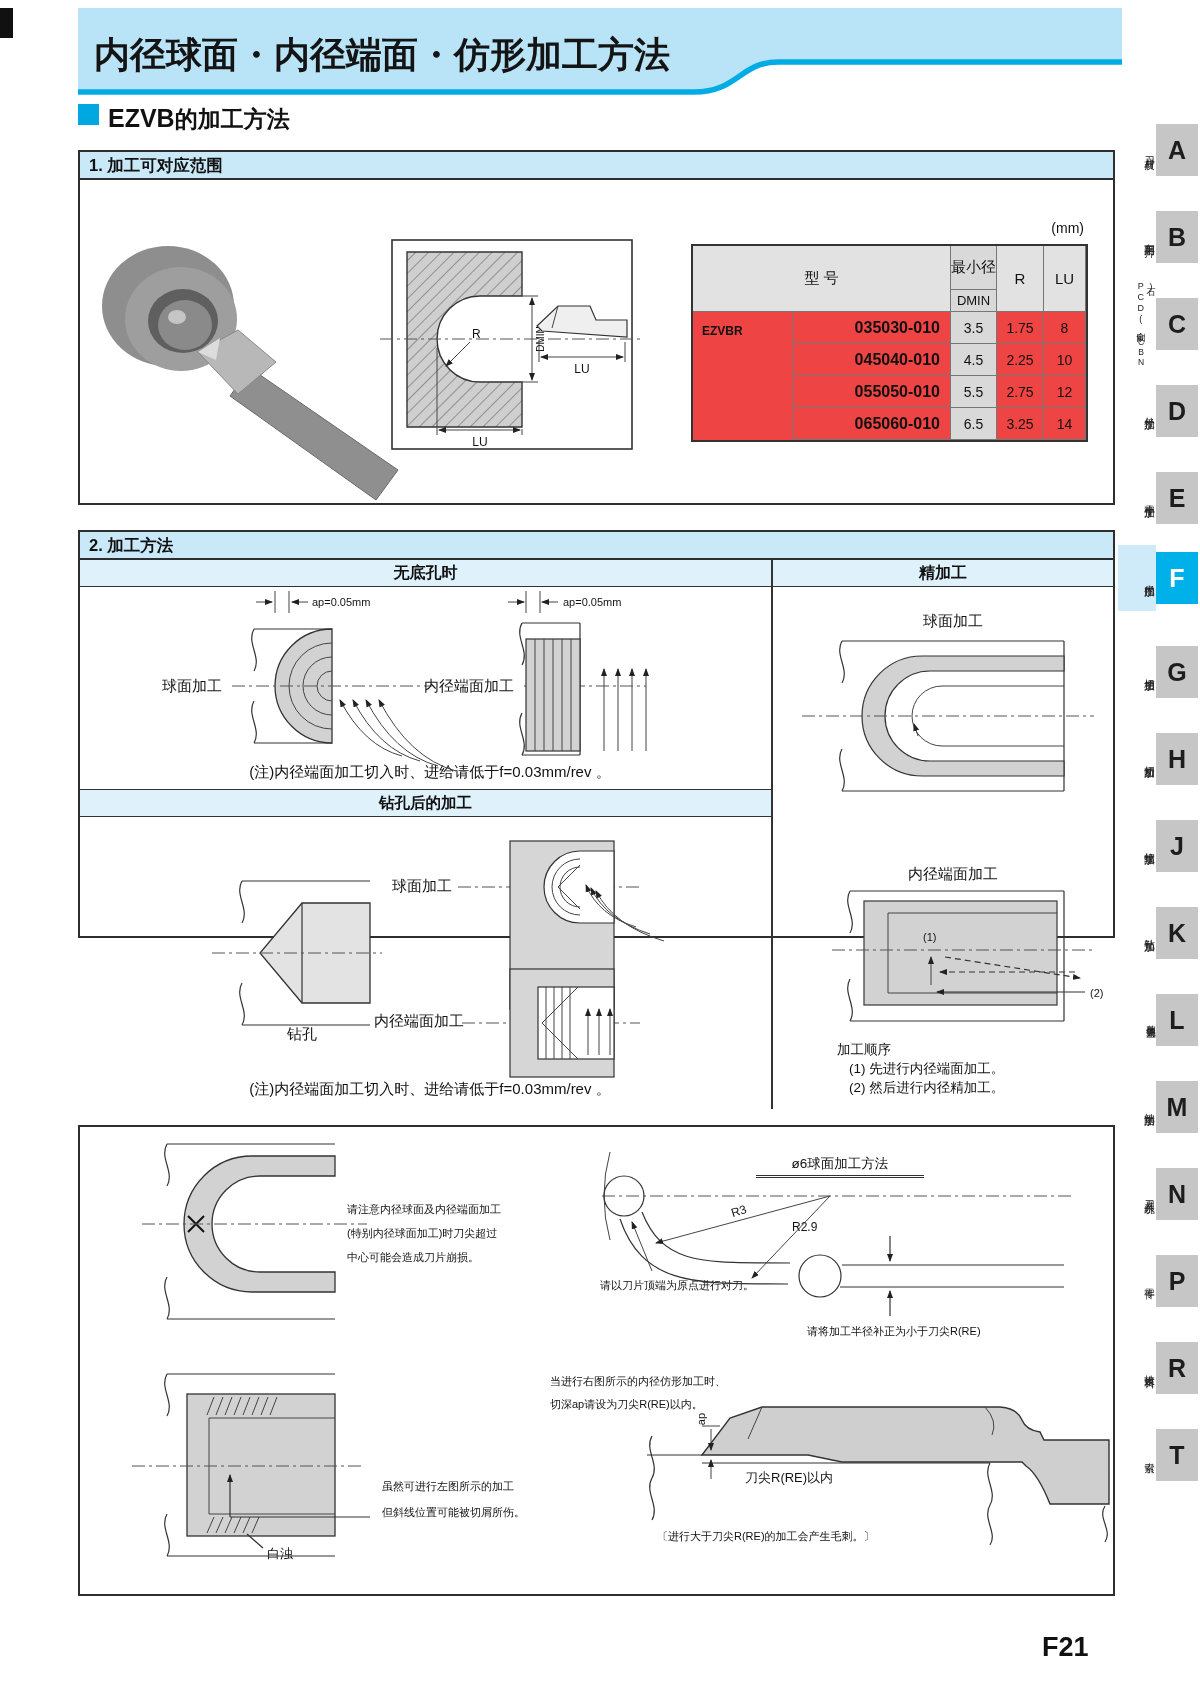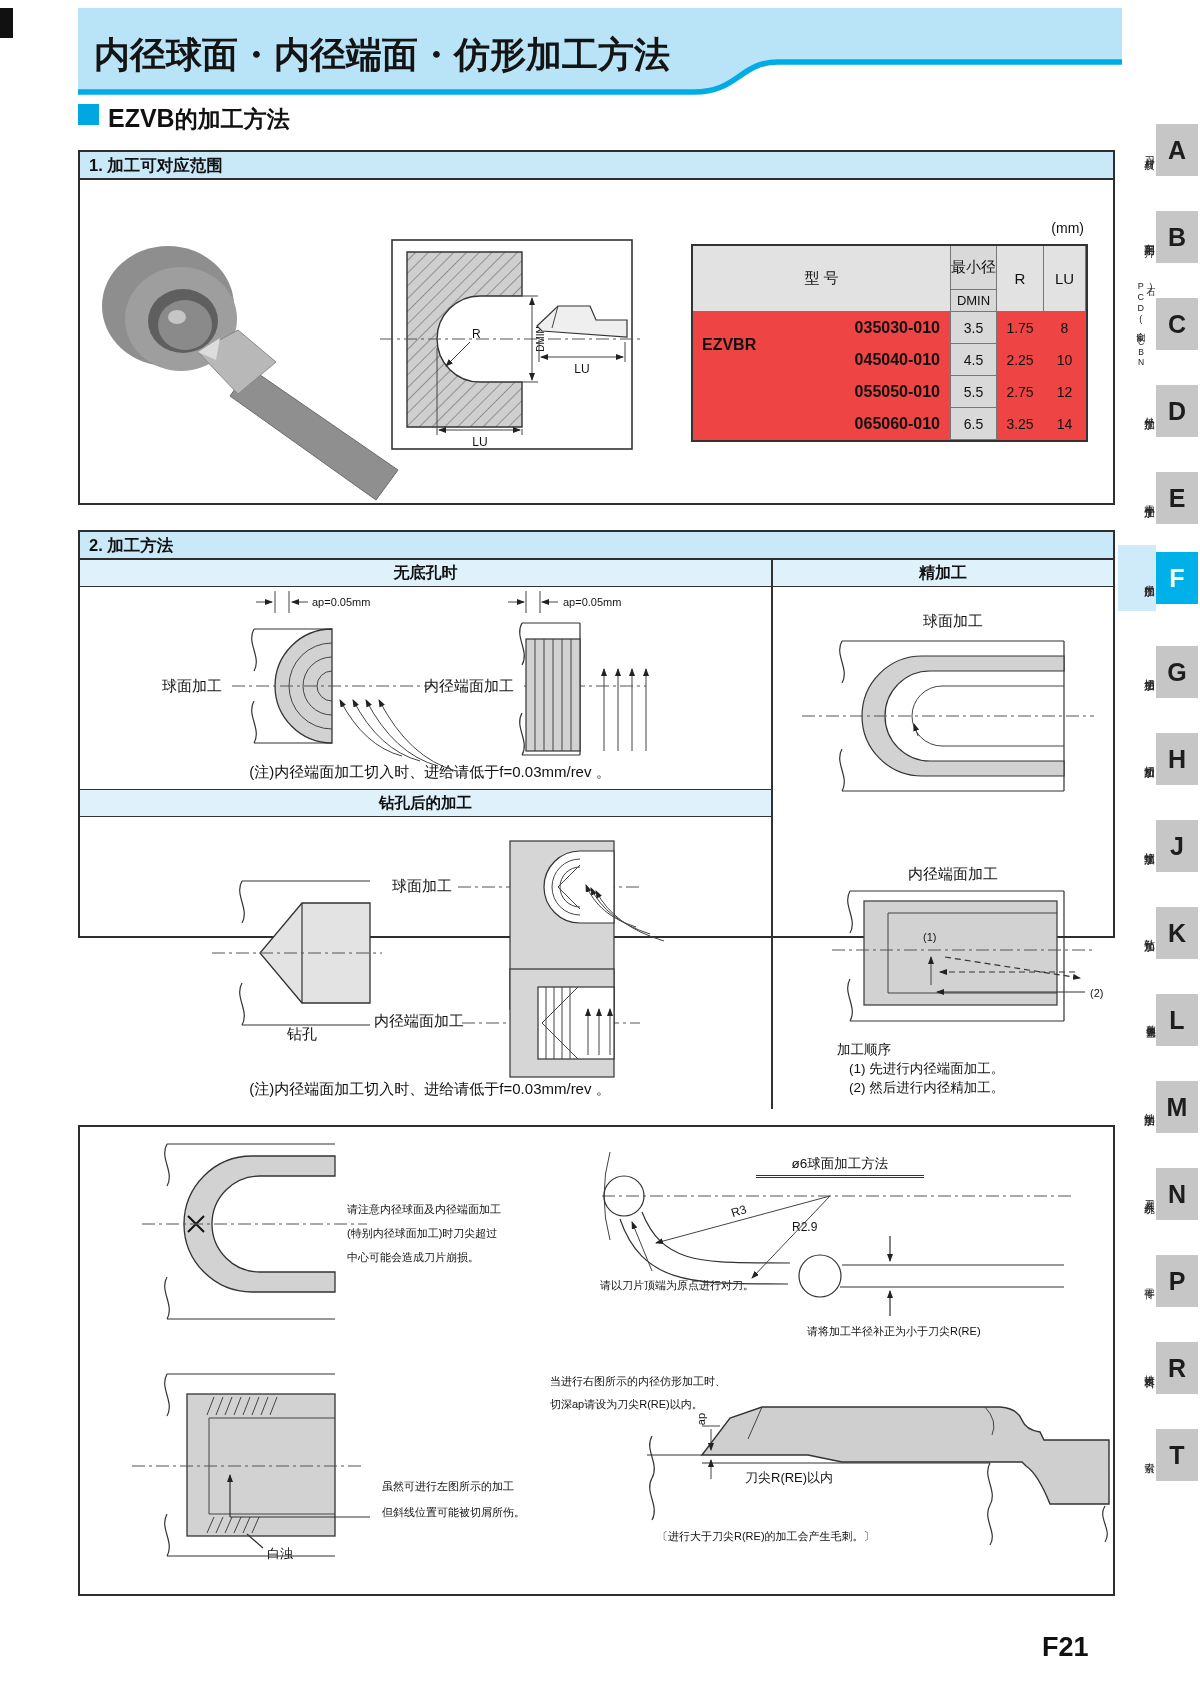--- a/index.html
+++ b/index.html
@@ -26,21 +26,21 @@
   .dash{stroke:#333;stroke-width:1.2;fill:none;stroke-dasharray:6 4}
   
   #t1{position:absolute;left:611px;top:64px;display:grid;
       grid-template-columns:101px 157px 46px 47px 42px;
       grid-template-rows:44px 22px 32px 32px 32px 32px;
       border:2px solid #333;background:#ef4444;font-size:14px;}
   #t1 .c{border-right:1px solid #777;border-bottom:1px solid #777;display:flex;align-items:center;justify-content:center;box-sizing:border-box;}
   #t1 .hd{background:#e2e2e2;font-size:15px;}
   #t1 .gy{background:#d9d9d9;}
   #t1 .pn{justify-content:flex-end;padding-right:10px;font-weight:bold;font-size:16px;}
-  #t1 .sr{justify-content:flex-start;align-items:flex-start;padding:24px 0 0 9px;font-weight:bold;font-size:16px;border-bottom:none;}
+  #t1 .sr{justify-content:flex-start;align-items:flex-start;padding:12px 0 0 9px;font-weight:bold;font-size:12px;border-bottom:none;}
   
   .tab{position:absolute;left:1118px;width:82px;height:52px;display:flex;align-items:center;}
   .tab-label{width:38px;height:86px;display:flex;justify-content:flex-end;align-items:center;}
   .vt{writing-mode:vertical-lr;text-orientation:upright;font-size:10.5px;line-height:1.15;letter-spacing:1px;color:#222;display:flex;}
   .vt i{font-style:normal;display:block;}
   .vt .l2{font-size:8.5px;letter-spacing:0;}
   .tab-letter{width:42px;height:52px;background:#c6c6c6;display:flex;align-items:center;justify-content:center;
               font-size:25px;font-weight:800;color:#1d1d1d;}
   .tab.active .tab-label{background:#cfeaf9;height:66px;}
   .tab.active .tab-letter{background:#00b0e8;color:#fff;}

